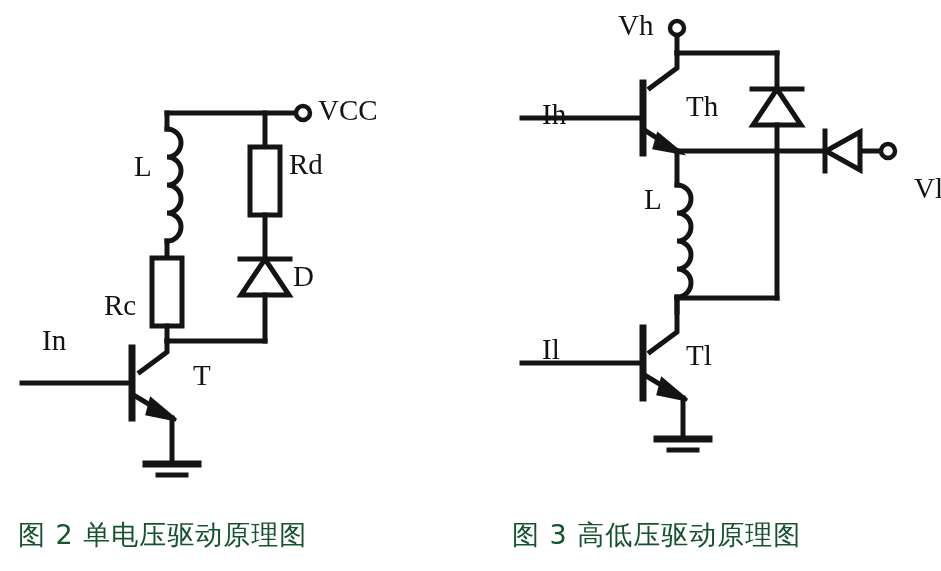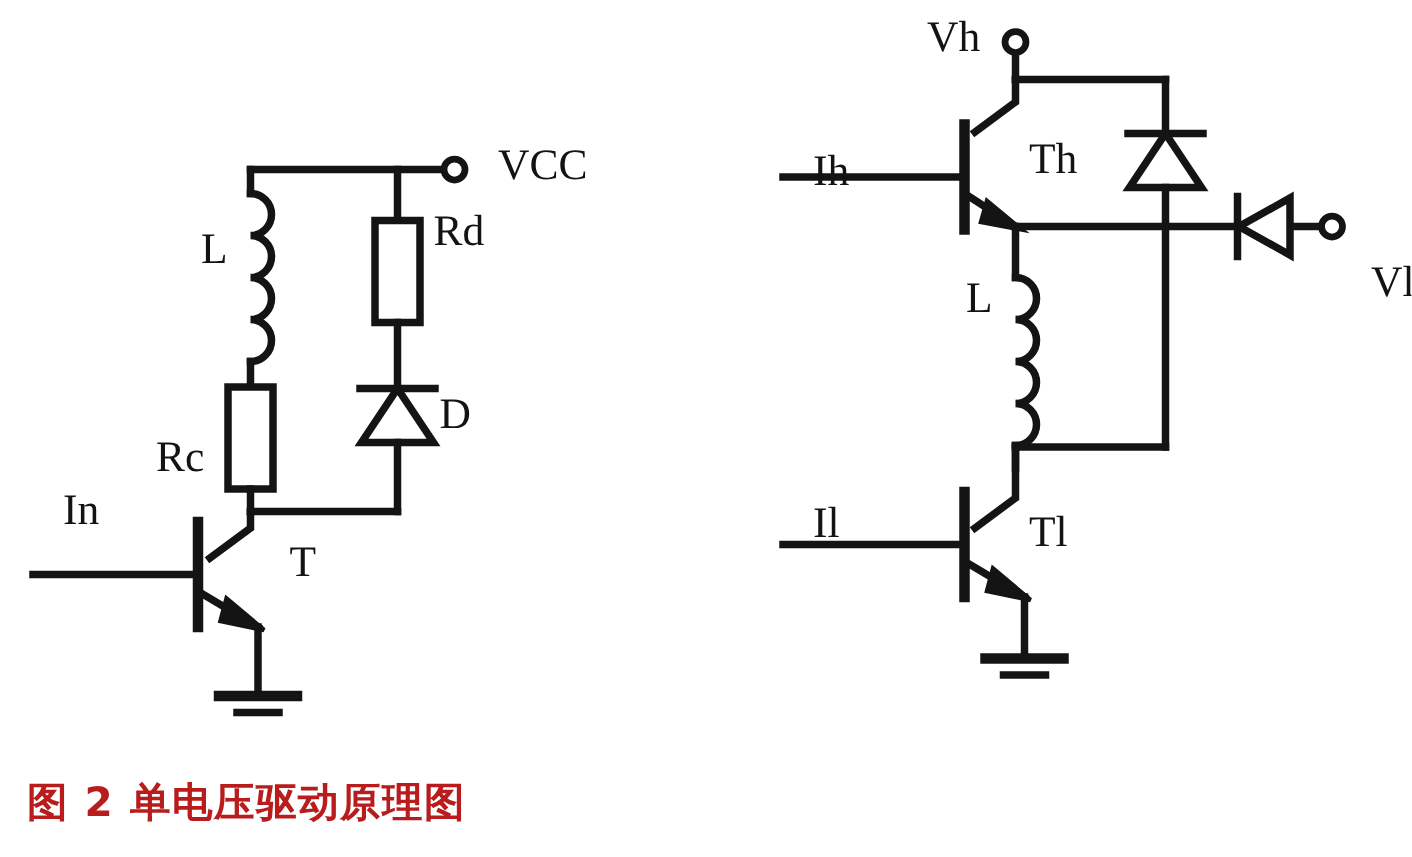--- a/index.html
+++ b/index.html
@@ -31,24 +31,24 @@
   .schematic {
     position: absolute;
     left: 0;
     top: 0;
   }
 
   .caption {
     position: absolute;
     bottom: 18px;
     font-family: "DejaVu Sans", "Liberation Sans", sans-serif;
-    font-weight: bold;
+    font-weight: normal;
     font-size: 27px;
     letter-spacing: 1px;
-    color: #b91c1c;
+    color: #14532d;
     white-space: nowrap;
   }
   #caption-left  { left: 18px; }
   #caption-right { left: 512px; }
 
   .lbl {
     position: absolute;
     font-family: "Liberation Serif", "DejaVu Serif", serif;
     font-size: 29px;
     color: #131313;
@@ -100,24 +100,24 @@
 
         <path d="M135 396 L172 418"></path>
         <path d="M151 399 L176 420 L147 414 Z" fill="#141414" stroke="#141414" stroke-width="3"></path>
         <path d="M172 418 L172 463"></path>
 
         <path d="M146 464 L198 464" stroke-width="7"></path>
         <path d="M158 475 L186 475" stroke-width="5"></path>
       </g>
     </svg>
 
-    <div class="lbl" style="left:332px; top:96px;">VCC</div>
+    <div class="lbl" style="left:318px; top:96px;">VCC</div>
     <div class="lbl" style="left:134px; top:152px;">L</div>
     <div class="lbl" style="left:104px; top:272px;margin-top:19px;">Rc</div>
-    <div class="lbl" style="left:289px; top:140px;text-align:center;">Rd</div>
+    <div class="lbl" style="left:289px; top:150px;text-align:center;">Rd</div>
     <div class="lbl" style="left:293px; top:262px;">D</div>
     <div class="lbl" style="left:42px; top:326px;">In</div>
     <div class="lbl" style="left:193px; top:361px;">T</div>
   </div>
 
   <div class="figure" id="figure-right">
 
     <svg class="schematic" width="471" height="490" viewBox="0 0 471 490">
       <g stroke="#141414" stroke-width="5" fill="none" stroke-linecap="square" stroke-linejoin="miter">
 
@@ -170,14 +170,15 @@
     <div class="lbl" style="left:148px; top:11px;text-align:center;">Vh</div>
     <div class="lbl" style="left:425px; top:174px;margin-left:19px;">Vl</div>
     <div class="lbl" style="left:72px; top:80px;margin-top:20px;">Ih</div>
     <div class="lbl" style="left:216px; top:92px;">Th</div>
     <div class="lbl" style="left:174px; top:185px;">L</div>
     <div class="lbl" style="left:72px; top:335px;">Il</div>
     <div class="lbl" style="left:216px; top:341px;">Tl</div>
   </div>
 
   <div class="caption" id="caption-left">图 2  单电压驱动原理图</div>
+  <div class="caption" id="caption-right">图 3  高低压驱动原理图</div>
 
 </div>
 
 </body></html>

